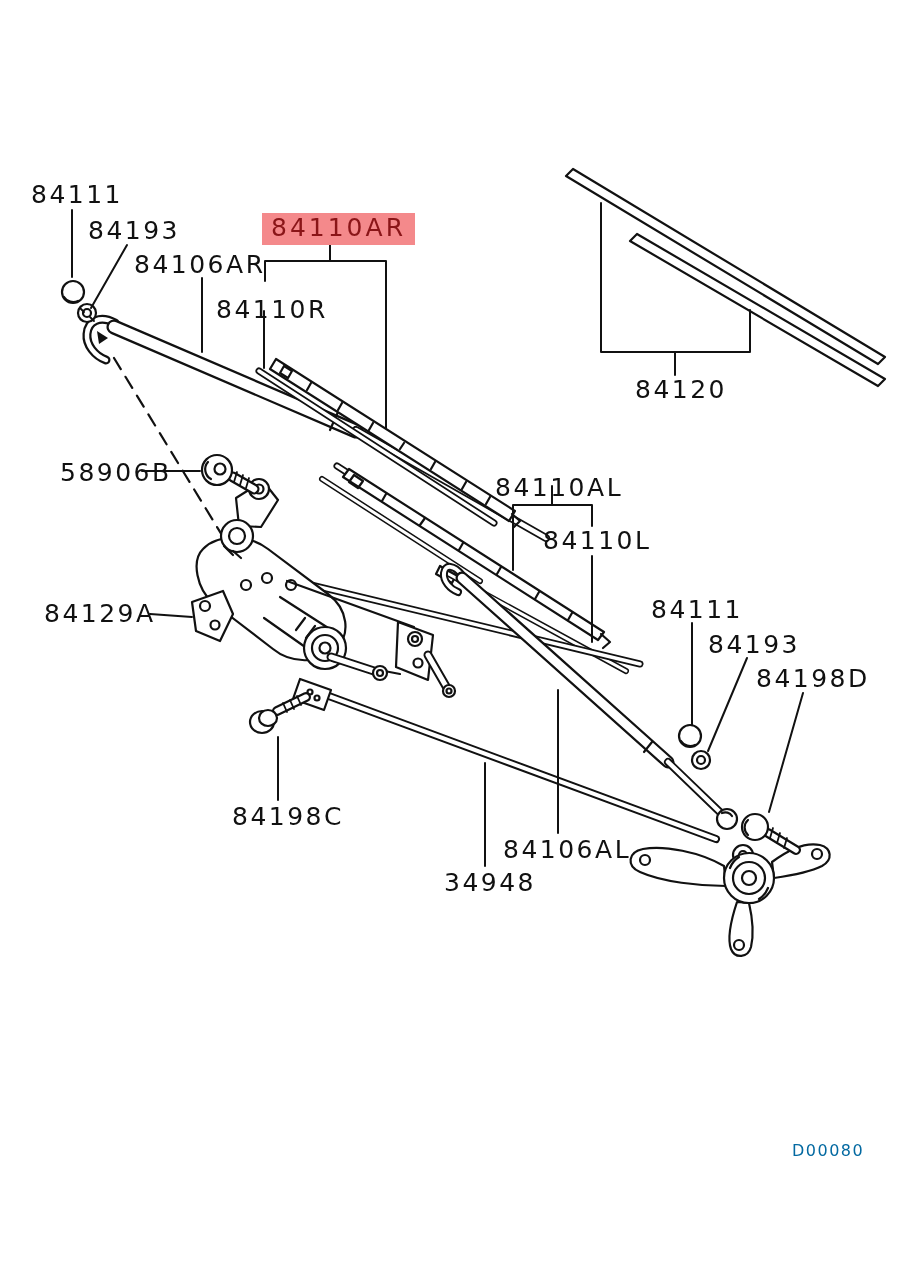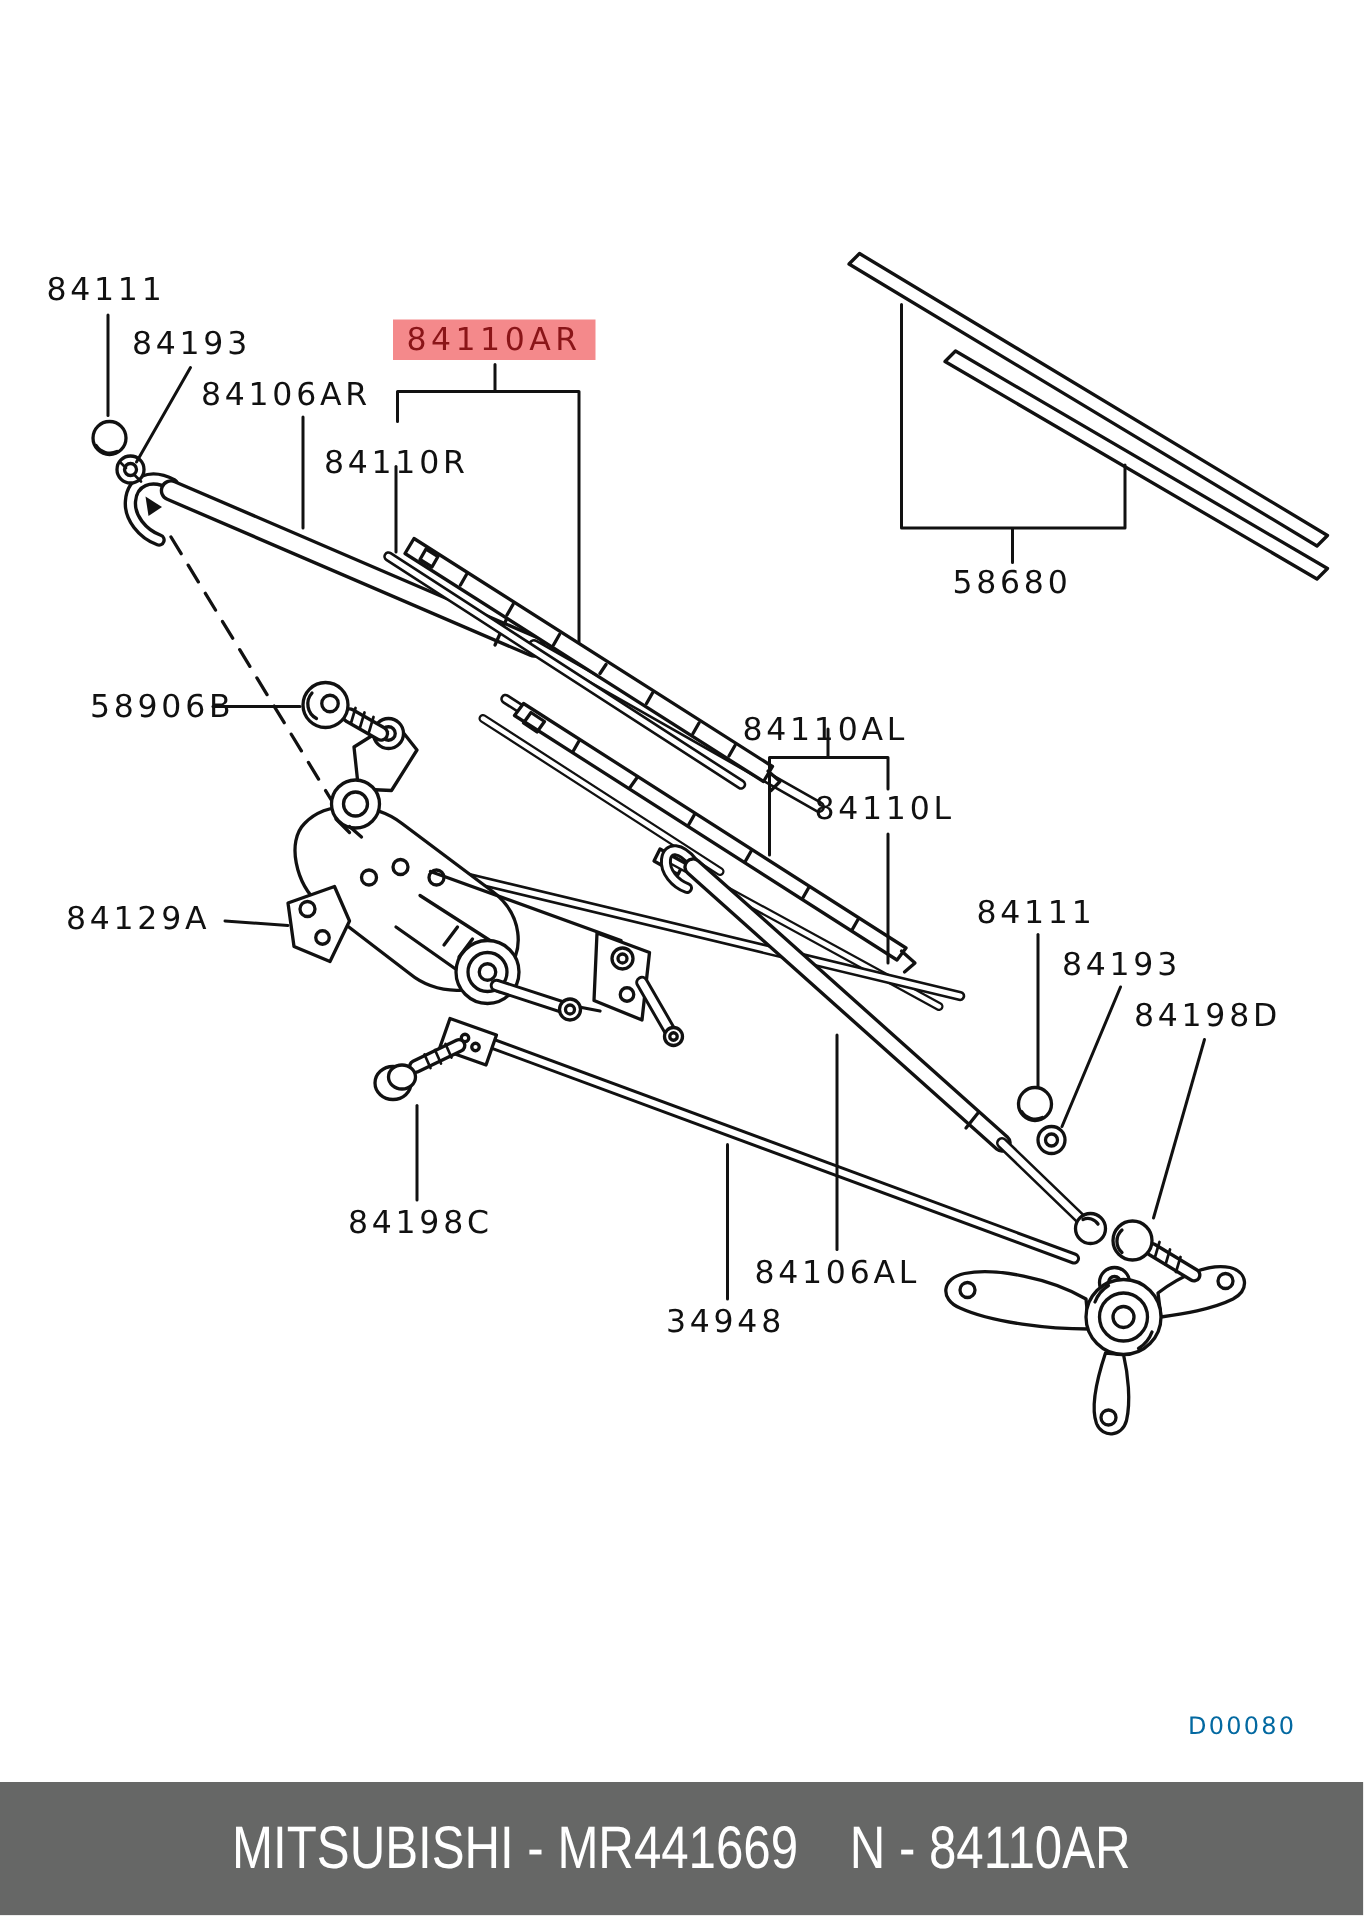--- a/index.html
+++ b/index.html
@@ -1,19 +1,19 @@
 <!DOCTYPE html>
 <html><head>
 <meta charset="utf-8">
 <style>
   html,body{margin:0;padding:0;background:#ffffff;}
   .stage{position:relative;width:909px;height:1277px;background:#fff;overflow:hidden;
          font-family:"DejaVu Sans",sans-serif;}
   .art{position:absolute;left:0;top:0;}
-  .plabel{position:absolute;font-size:21px;letter-spacing:2.5px;color:#111;
+  .plabel{position:absolute;font-size:25px;letter-spacing:2.5px;color:#111;
           white-space:nowrap;line-height:1.15;}
   .hl{background:#f4898b;color:#8a1518;padding:1px 9px 2px;letter-spacing:3px;text-align:right;}
   .code{position:absolute;font-size:16px;letter-spacing:1.5px;color:#0369a1;}
   .banner{position:absolute;left:0;right:0;bottom:0;height:89px;background:#666766;
           display:flex;align-items:center;justify-content:center;}
   .banner-inner{display:flex;gap:42px;transform:scaleX(0.82);white-space:nowrap;}
   .banner-inner span{color:#fff;font-size:40px;font-family:"Liberation Sans",sans-serif;}
 </style>
 </head>
 <body>
@@ -201,34 +201,28 @@
         <path d="M485,763 V866"></path>
       </g>
     </g>
   </svg>
 
   <div class="plabel" style="left:31px;top:181px">84111</div>
   <div class="plabel" style="left:88px;top:217px">84193</div>
   <div class="plabel" style="left:134px;top:251px">84106AR</div>
   <div class="plabel hl" style="left:262px;top:213px">84110AR</div>
   <div class="plabel" style="left:216px;top:296px">84110R</div>
-  <div class="plabel" style="left:635px;top:376px">58680</div>
+  <div class="plabel" style="left:635px;top:376px">84120</div>
   <div class="plabel" style="left:60px;top:459px">58906B</div>
   <div class="plabel" style="left:495px;top:474px">84110AL</div>
   <div class="plabel" style="left:543px;top:527px">84110L</div>
   <div class="plabel" style="left:44px;top:600px">84129A</div>
   <div class="plabel" style="left:651px;top:596px">84111</div>
   <div class="plabel" style="left:708px;top:631px">84193</div>
   <div class="plabel" style="left:756px;top:665px">84198D</div>
   <div class="plabel" style="left:232px;top:803px">84198C</div>
   <div class="plabel" style="left:503px;top:836px">84106AL</div>
   <div class="plabel" style="left:444px;top:869px">34948</div>
 
   <div class="code" style="left:792px;top:1141px">D00080</div>
 
-  <div class="banner">
-    <div class="banner-inner">
-      <span>MITSUBISHI - MR441669</span>
-      <span>N - 84110AR</span>
-    </div>
-  </div>
 
 </div>
 
 </body></html>

